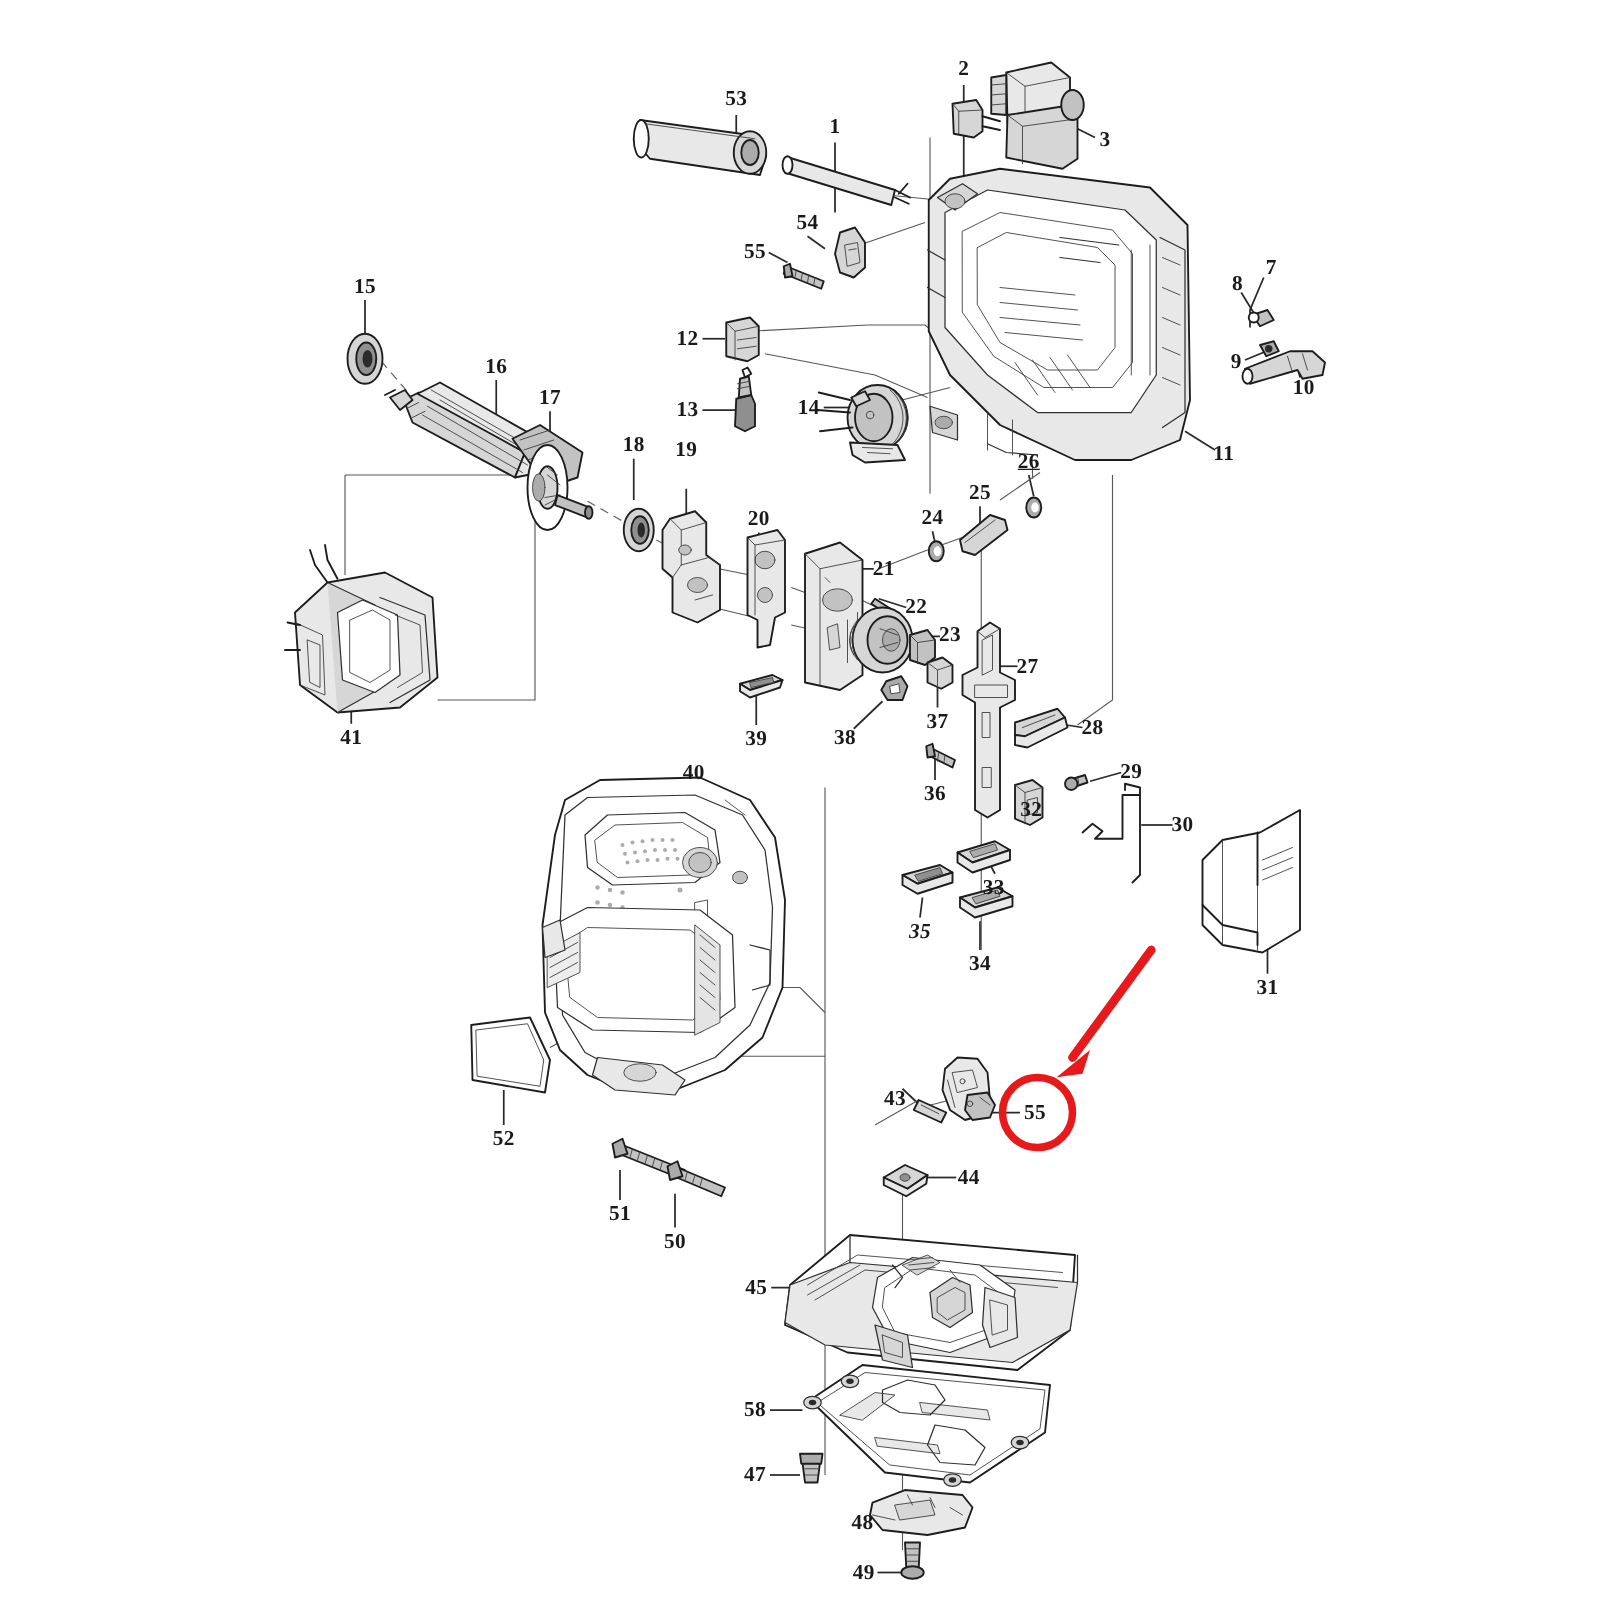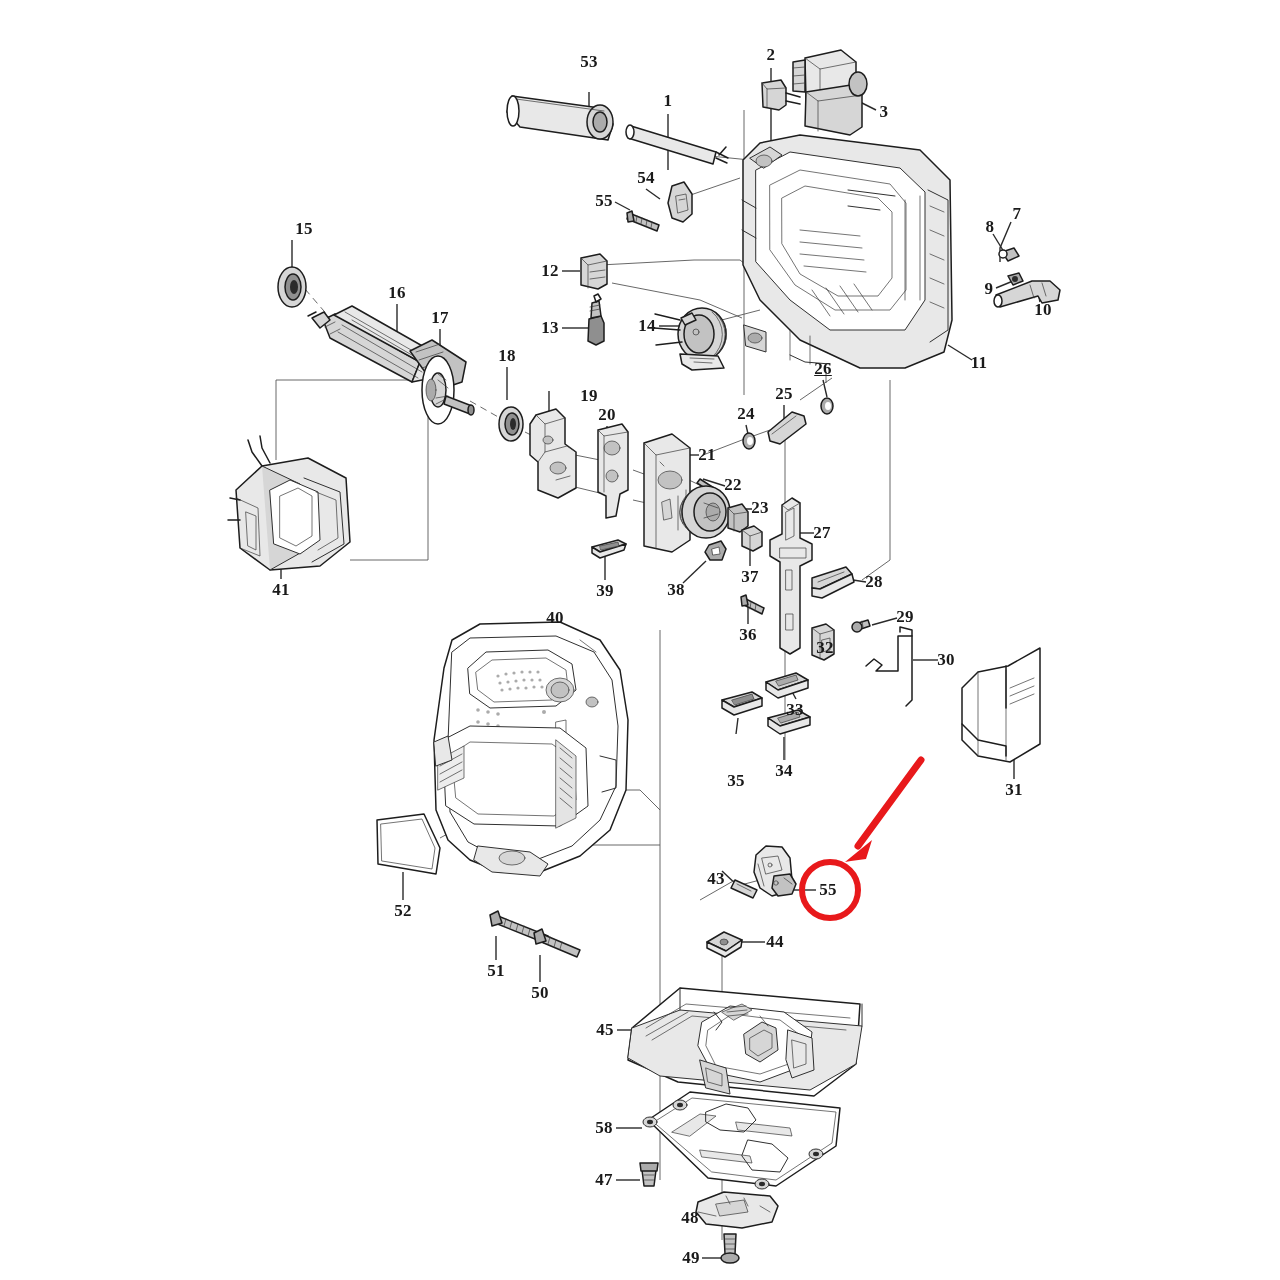--- a/index.html
+++ b/index.html
@@ -600,56 +600,56 @@
       <div class="lbl" style="left: 771px; top: 55px;">2</div>
       <div class="lbl" style="left: 884px; top: 112px;">3</div>
       <div class="lbl" style="left: 1017px; top: 214px;">7</div>
       <div class="lbl" style="left: 990px; top: 227px;">8</div>
       <div class="lbl" style="left: 989px; top: 289px;">9</div>
       <div class="lbl" style="left: 1043px; top: 310px;">10</div>
       <div class="lbl" style="left: 979px; top: 363px;">11</div>
       <div class="lbl" style="left: 550px; top: 271px;">12</div>
       <div class="lbl" style="left: 550px; top: 328px;">13</div>
       <div class="lbl" style="left: 647px; top: 326px;">14</div>
-      <div class="lbl" style="left: 304px; top: 229px;">15</div>
+      <div class="lbl" style="left: 292px; top: 229px;">15</div>
       <div class="lbl" style="left: 397px; top: 293px;">16</div>
       <div class="lbl" style="left: 440px; top: 318px;">17</div>
       <div class="lbl" style="left: 507px; top: 356px;">18</div>
-      <div class="lbl" style="left: 549px; top: 396px; margin-left: 40px;">19</div>
+      <div class="lbl" style="left: 549px; top: 360px;">19</div>
       <div class="lbl" style="left: 607px; top: 415px;">20</div>
       <div class="lbl" style="left: 707px; top: 455px;">21</div>
       <div class="lbl" style="left: 733px; top: 485px;">22</div>
       <div class="lbl" style="left: 760px; top: 508px;">23</div>
       <div class="lbl" style="left: 746px; top: 414px;">24</div>
       <div class="lbl" style="left: 784px; top: 394px;">25</div>
       <div class="lbl" style="left: 823px; top: 369px; text-decoration: underline;">26</div>
       <div class="lbl" style="left: 822px; top: 533px;">27</div>
       <div class="lbl" style="left: 874px; top: 582px;">28</div>
       <div class="lbl" style="left: 905px; top: 617px;">29</div>
       <div class="lbl" style="left: 946px; top: 660px;">30</div>
       <div class="lbl" style="left: 1014px; top: 790px;">31</div>
       <div class="lbl" style="left: 825px; top: 648px;">32</div>
       <div class="lbl" style="left: 795px; top: 710px;">33</div>
       <div class="lbl" style="left: 784px; top: 771px;">34</div>
-      <div class="lbl" style="left: 736px; top: 781px;">35</div>
+      <div class="lbl" style="left: 736px; top: 745px; font-style: italic;">35</div>
       <div class="lbl" style="left: 748px; top: 635px;">36</div>
       <div class="lbl" style="left: 750px; top: 577px;">37</div>
       <div class="lbl" style="left: 676px; top: 590px;">38</div>
       <div class="lbl" style="left: 605px; top: 591px;">39</div>
       <div class="lbl" style="left: 555px; top: 618px;">40</div>
       <div class="lbl" style="left: 281px; top: 590px;">41</div>
       <div class="lbl" style="left: 828px; top: 890px;">55</div>
       <div class="lbl" style="left: 716px; top: 863px; margin-top: 16px;">43</div>
       <div class="lbl" style="left: 775px; top: 942px;">44</div>
       <div class="lbl" style="left: 605px; top: 1030px;">45</div>
       <div class="lbl" style="left: 604px; top: 1128px;">58</div>
       <div class="lbl" style="left: 604px; top: 1180px;">47</div>
       <div class="lbl" style="left: 690px; top: 1218px;">48</div>
       <div class="lbl" style="left: 691px; top: 1258px;">49</div>
       <div class="lbl" style="left: 540px; top: 993px;">50</div>
       <div class="lbl" style="left: 496px; top: 971px;">51</div>
       <div class="lbl" style="left: 403px; top: 911px;">52</div>
-      <div class="lbl" style="left: 589px; top: 62px; text-align: right;">53</div>
+      <div class="lbl" style="left: 589px; top: 79px; text-align: right;">53</div>
       <div class="lbl" style="left: 646px; top: 178px;">54</div>
       <div class="lbl" style="left: 604px; top: 201px;">55</div>
     </div>
 
 </div>
 
 </body></html>

